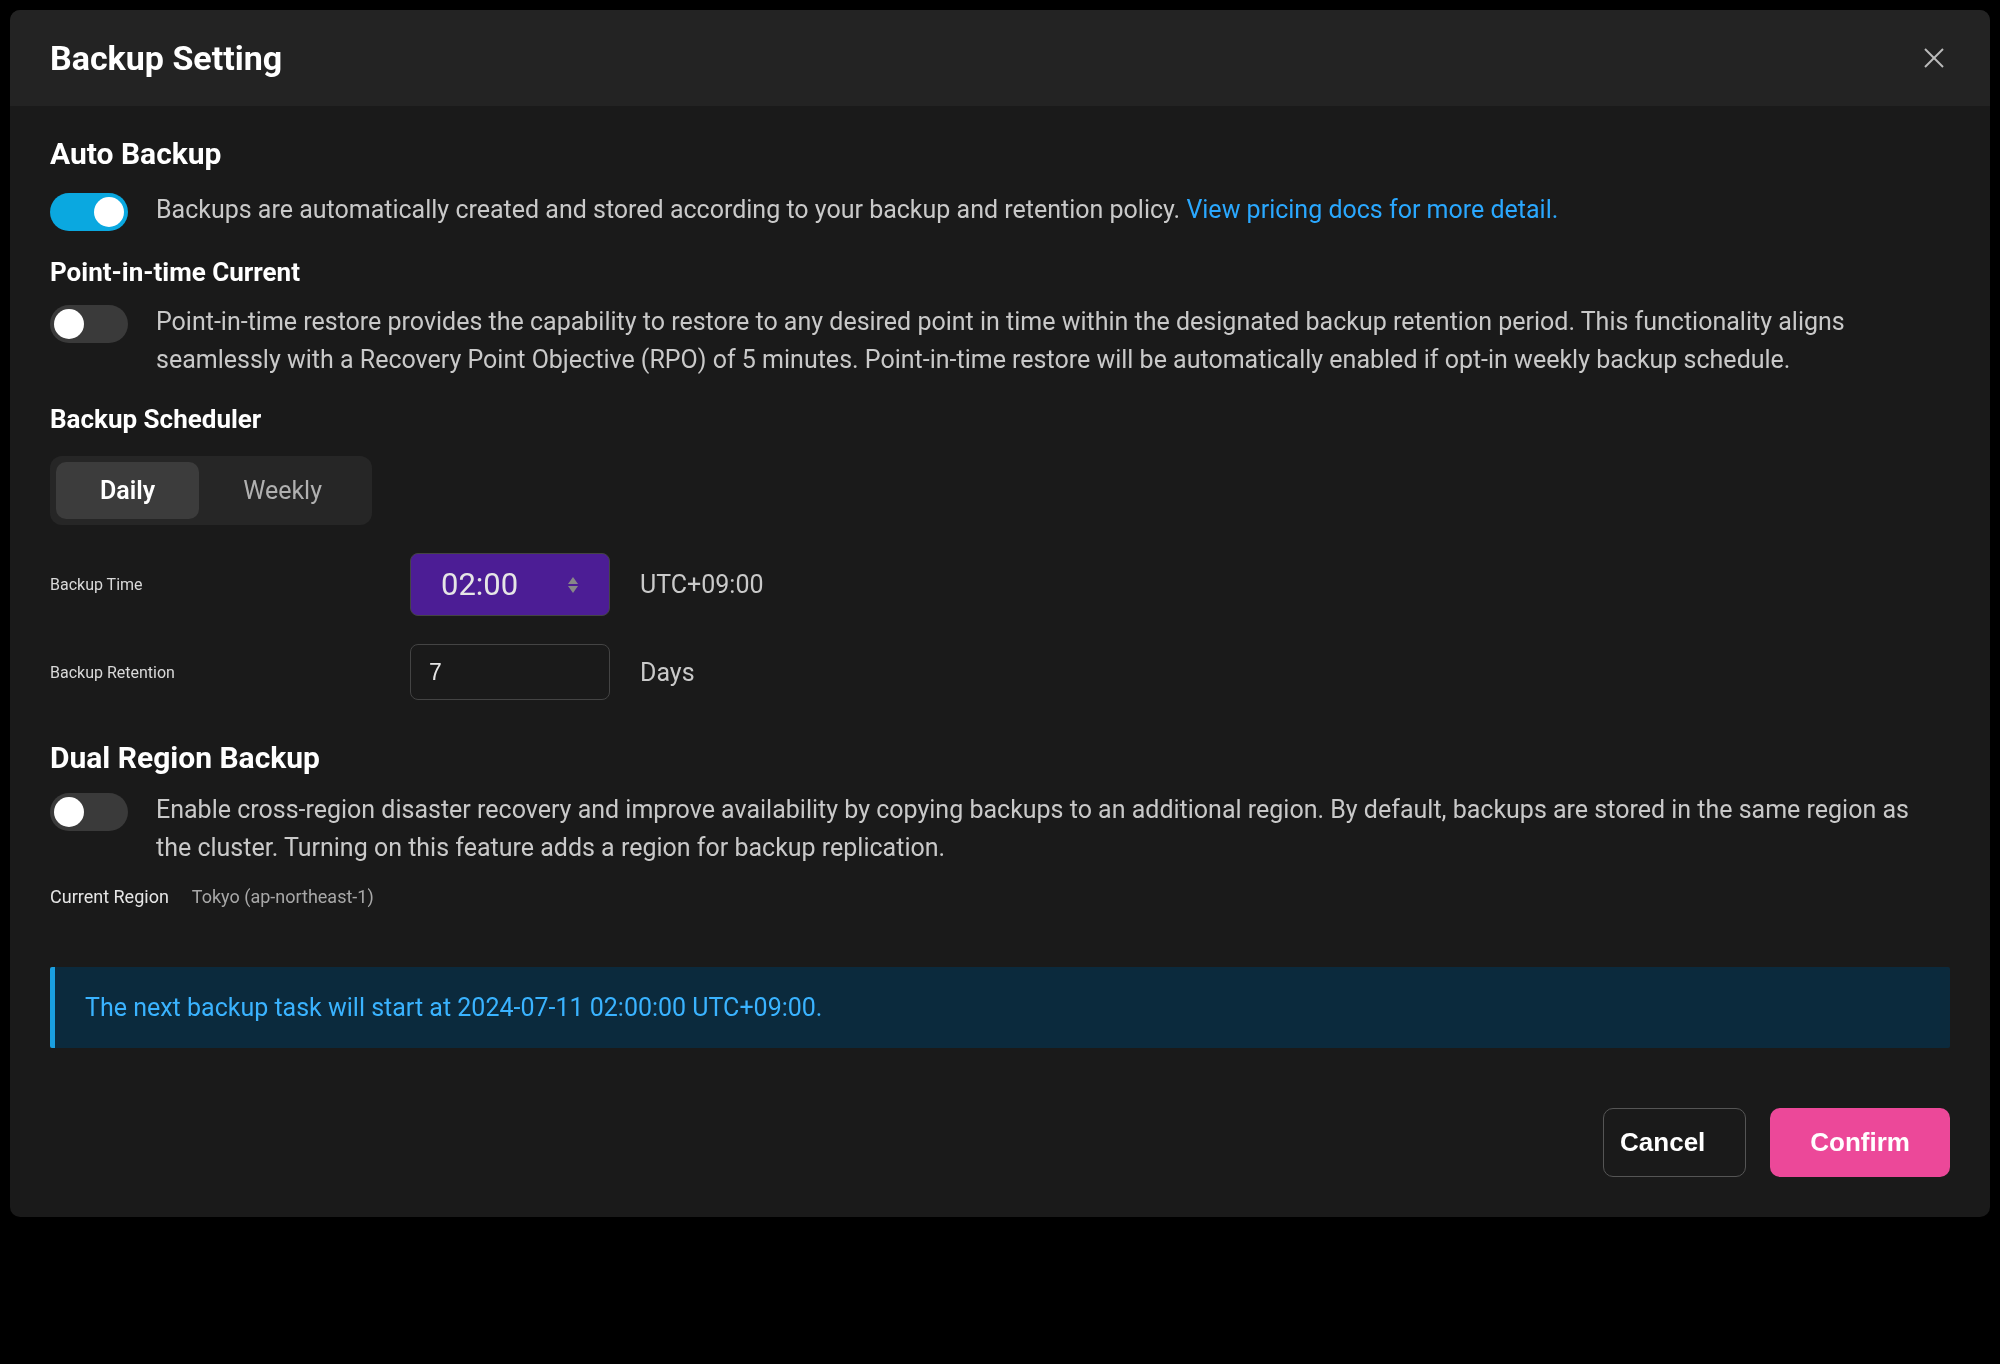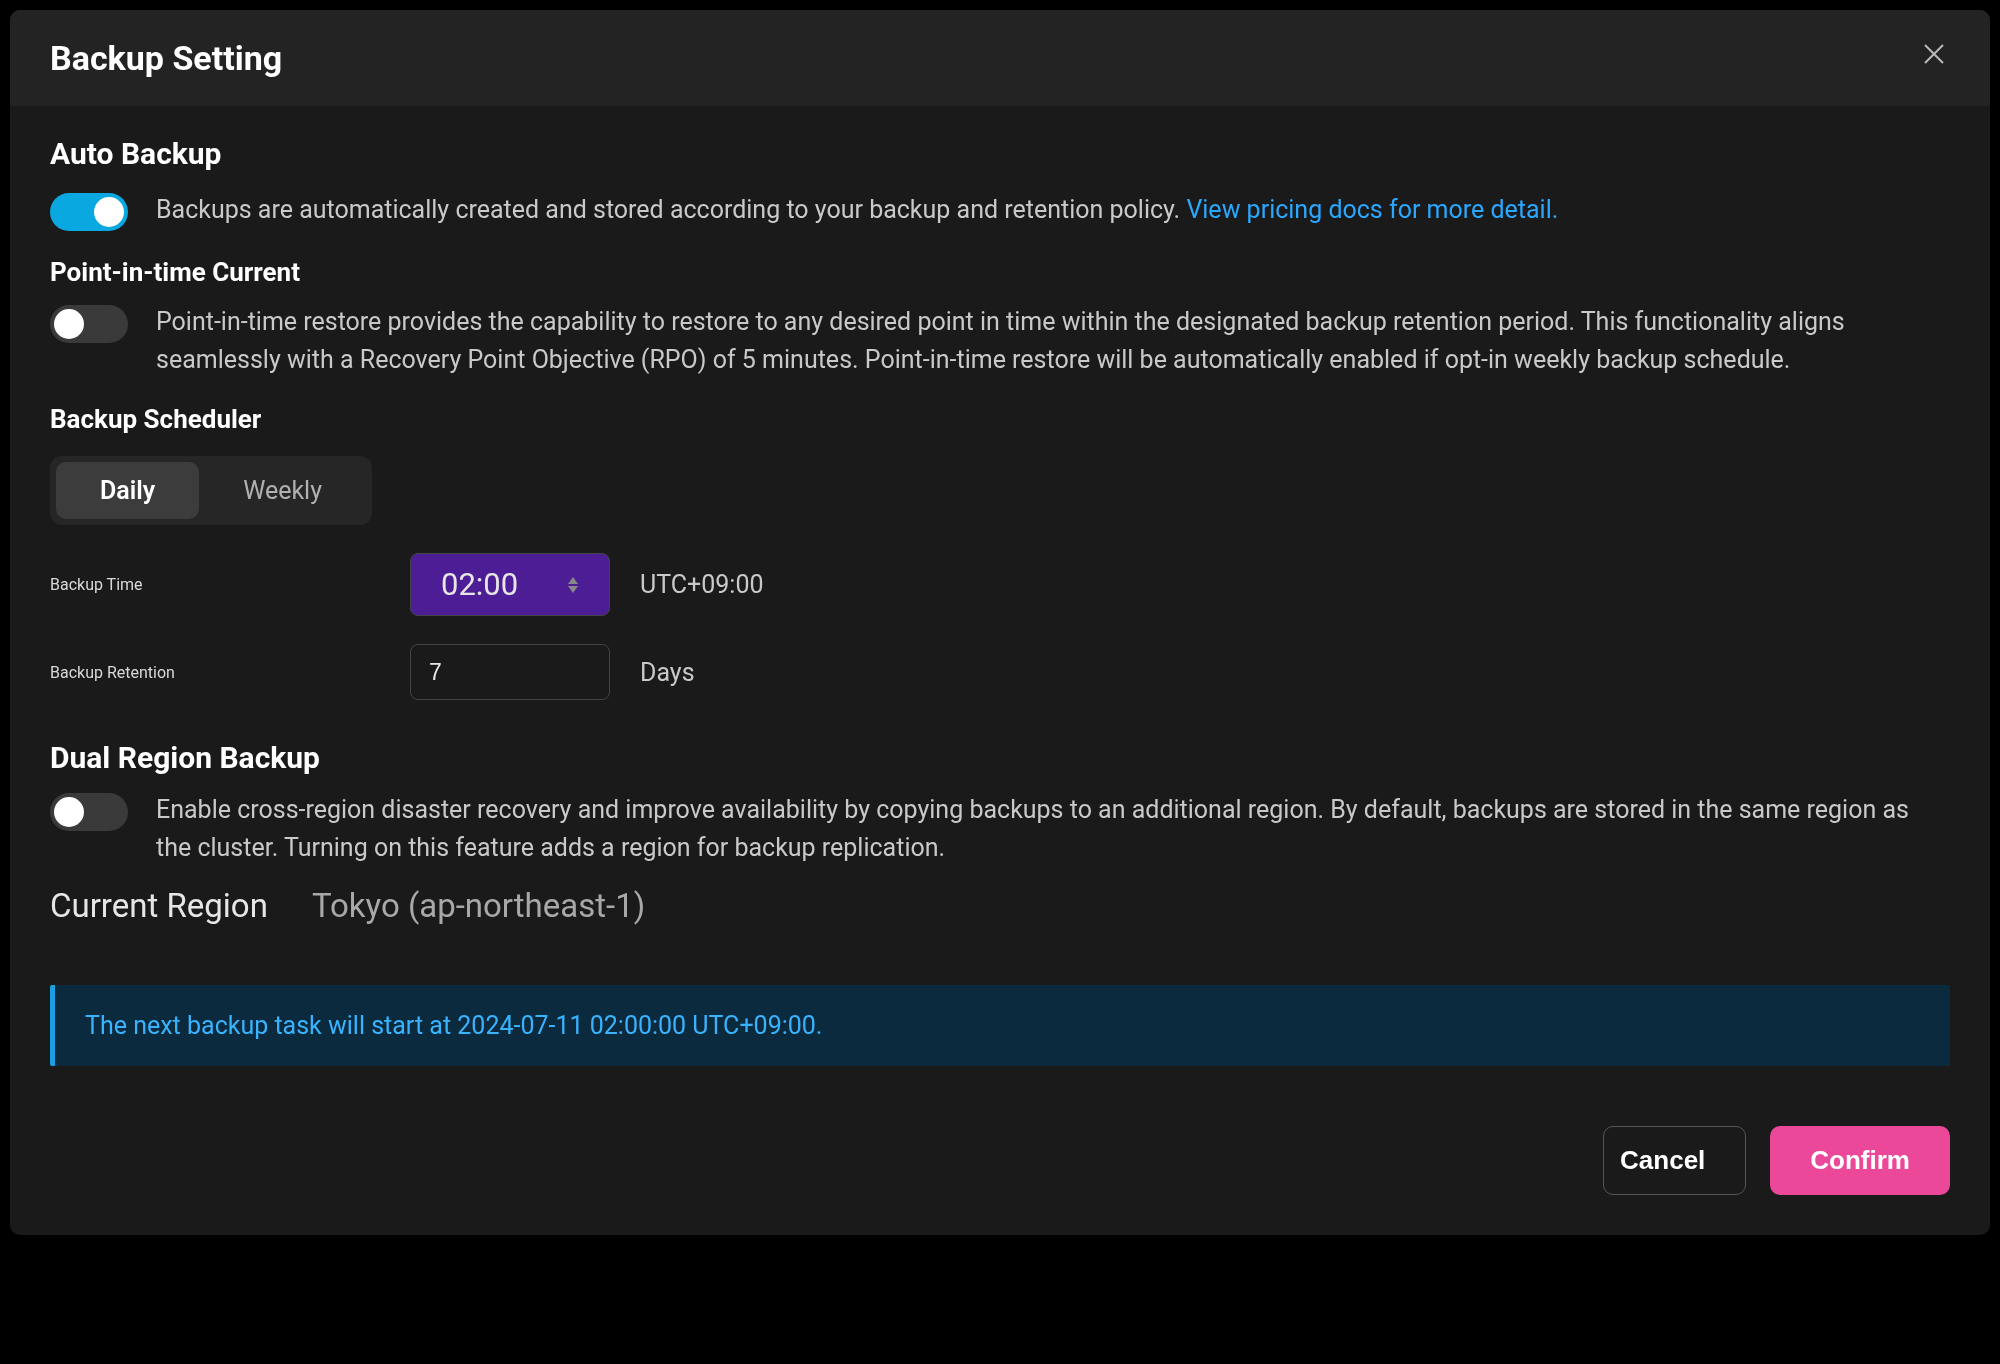--- a/index.html
+++ b/index.html
@@ -15,21 +15,21 @@
     margin: 10px 10px 0 10px;
     background: #1a1a1a;
     border-radius: 10px;
     overflow: hidden;
   }
   .modal-header {
     background: #232323;
     padding: 28px 40px;
     display: flex;
     justify-content: space-between;
-    align-items: flex-start;
+    align-items: center;
   }
   .modal-title {
     font-size: 34px;
     font-weight: 700;
     color: #fff;
   }
   .close-icon {
     width: 32px;
     height: 32px;
     color: #bbb;
@@ -154,23 +154,23 @@
     font-size: 23px;
     padding: 0 18px;
     outline: none;
   }
   .suffix {
     font-size: 25px;
     color: #c9c9c9;
   }
   .region-row {
     display: flex;
-    gap: 44px;
+    gap: 23px;
     margin-top: 20px;
-    font-size: 33px;
+    font-size: 18px;
   }
   .region-label { color: #e6e6e6; }
   .region-value { color: #a8a8a8; }
   .info-banner {
     margin-top: 60px;
     background: #0b2a3d;
     border-left: 5px solid #1a9fe0;
     padding: 26px 30px;
     font-size: 25px;
     color: #3ab3ff;

